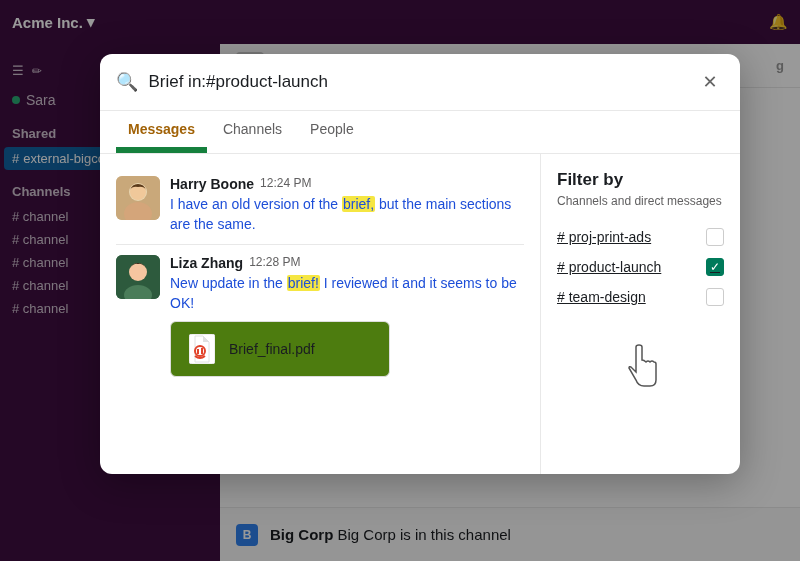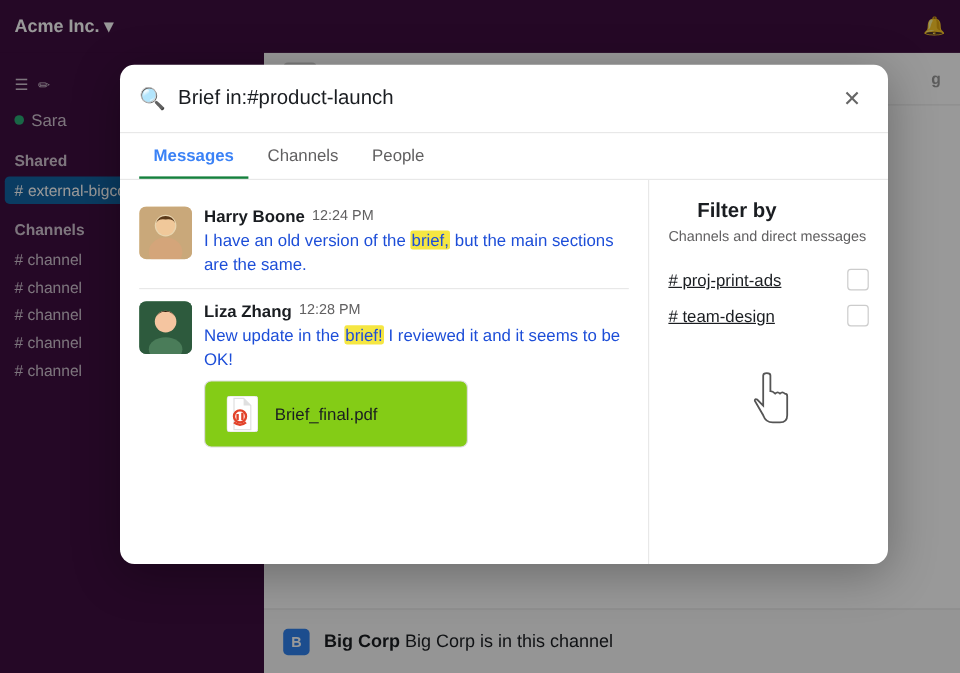--- a/index.html
+++ b/index.html
@@ -241,23 +241,23 @@
     .tab {
       padding: 10px 12px;
       font-size: 14px;
       color: #616061;
       cursor: pointer;
       border-bottom: 2px solid transparent;
       font-weight: 400;
     }
 
     .tab.active {
-      color: #3b82f6;
+      color: #a16207;
       font-weight: 700;
-      border-bottom: 2px solid #15803d;
+      border-bottom: 6px solid #15803d;
     }
 
     .modal-body {
       display: flex;
       min-height: 320px;
     }
 
     .results-panel {
       flex: 1;
       padding: 12px 0;
@@ -334,21 +334,21 @@
 
     .file-attachment {
       margin-top: 8px;
       border: 1px solid #ddd;
       border-radius: 6px;
       padding: 10px 14px;
       display: flex;
       align-items: center;
       gap: 10px;
       max-width: 220px;
-      background: #84cc16;
+      background: #4d7c0f;
     }
 
     .pdf-icon {
       width: 34px;
       height: 34px;
       display: flex;
       align-items: center;
       justify-content: center;
       color: #e2432a;
       font-size: 22px;
@@ -365,21 +365,20 @@
       border-left: 1px solid #e8e8e8;
       padding: 16px;
       flex-shrink: 0;
     }
 
     .filter-title {
       font-size: 17px;
       font-weight: 700;
       color: #1a1d21;
       margin-bottom: 4px;
-      margin-left: 24px;
     }
 
     .filter-subtitle {
       font-size: 12px;
       color: #616061;
       margin-bottom: 14px;
     }
 
     .filter-row {
       display: flex;
@@ -583,20 +582,28 @@
       <div class="filter-title">Filter by</div>
       <div class="filter-subtitle">Channels and direct messages</div>
 
       <div class="filter-row">
         <div class="filter-label">
           <span># proj-print-ads</span>
         </div>
         <div class="checkbox"></div>
       </div>
 
+      <div class="filter-row">
+        <div class="filter-label">
+          <span># product-launch</span>
+        </div>
+        <div class="checkbox checked">
+          <span class="checkmark">✓</span>
+        </div>
+      </div>
 
       <div class="filter-row">
         <div class="filter-label">
           <span># team-design</span>
         </div>
         <div class="checkbox"></div>
       </div>
 
       <div style="margin-top: 30px; display:flex; justify-content:center;">
         <svg width="50" height="55" viewBox="0 0 50 55" xmlns="http://www.w3.org/2000/svg">

